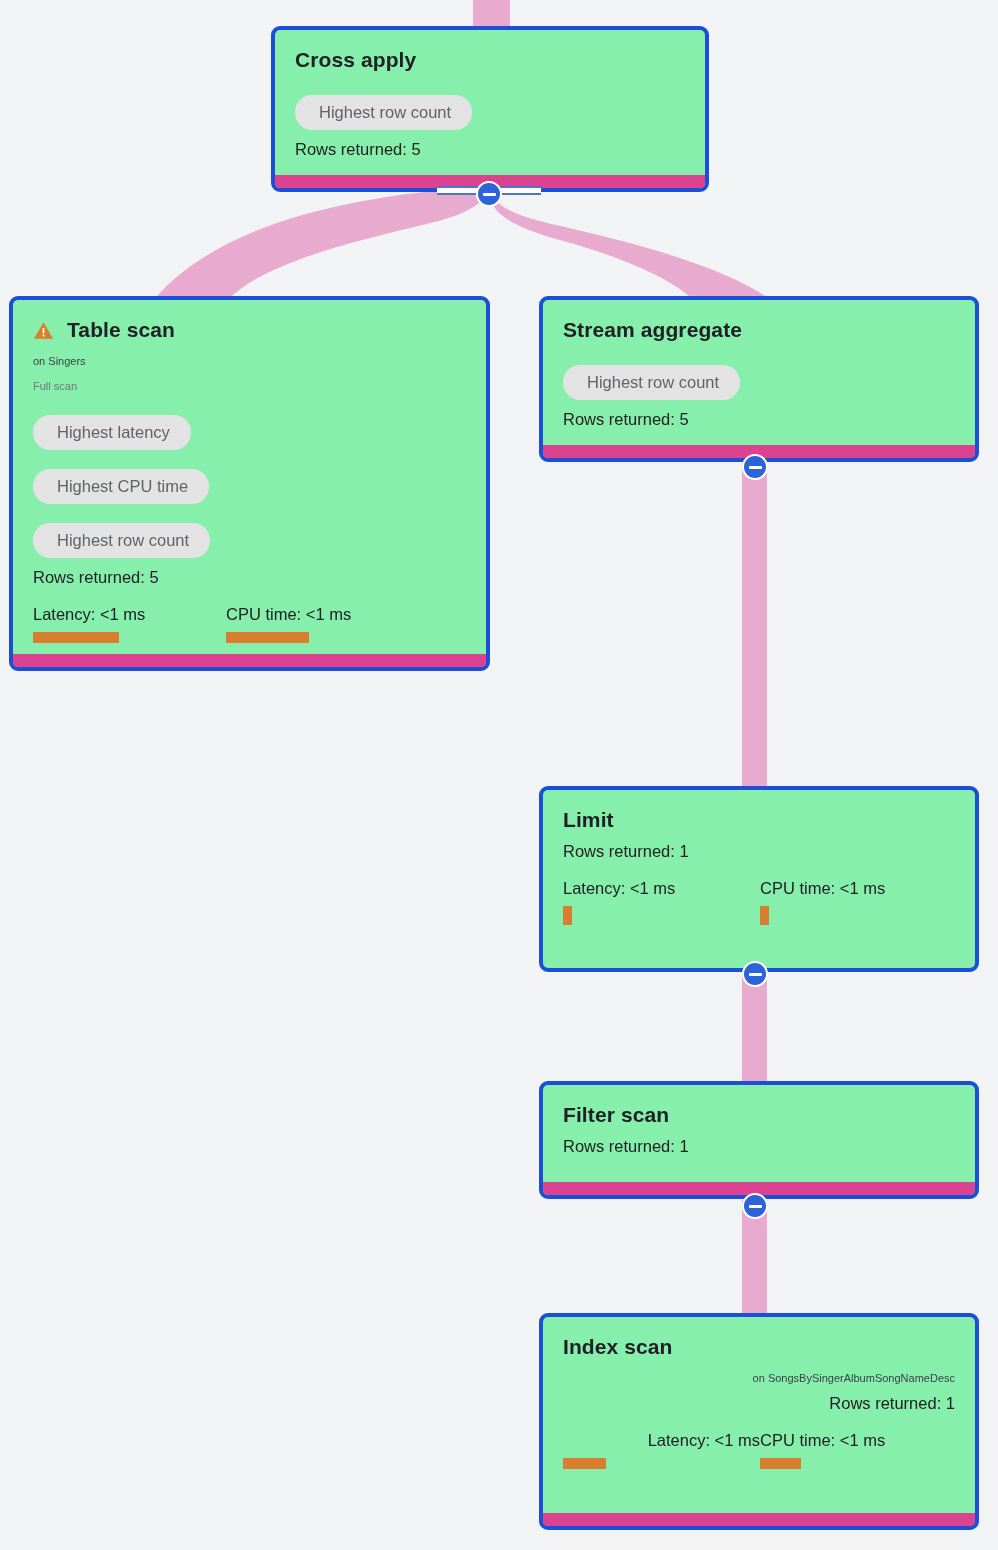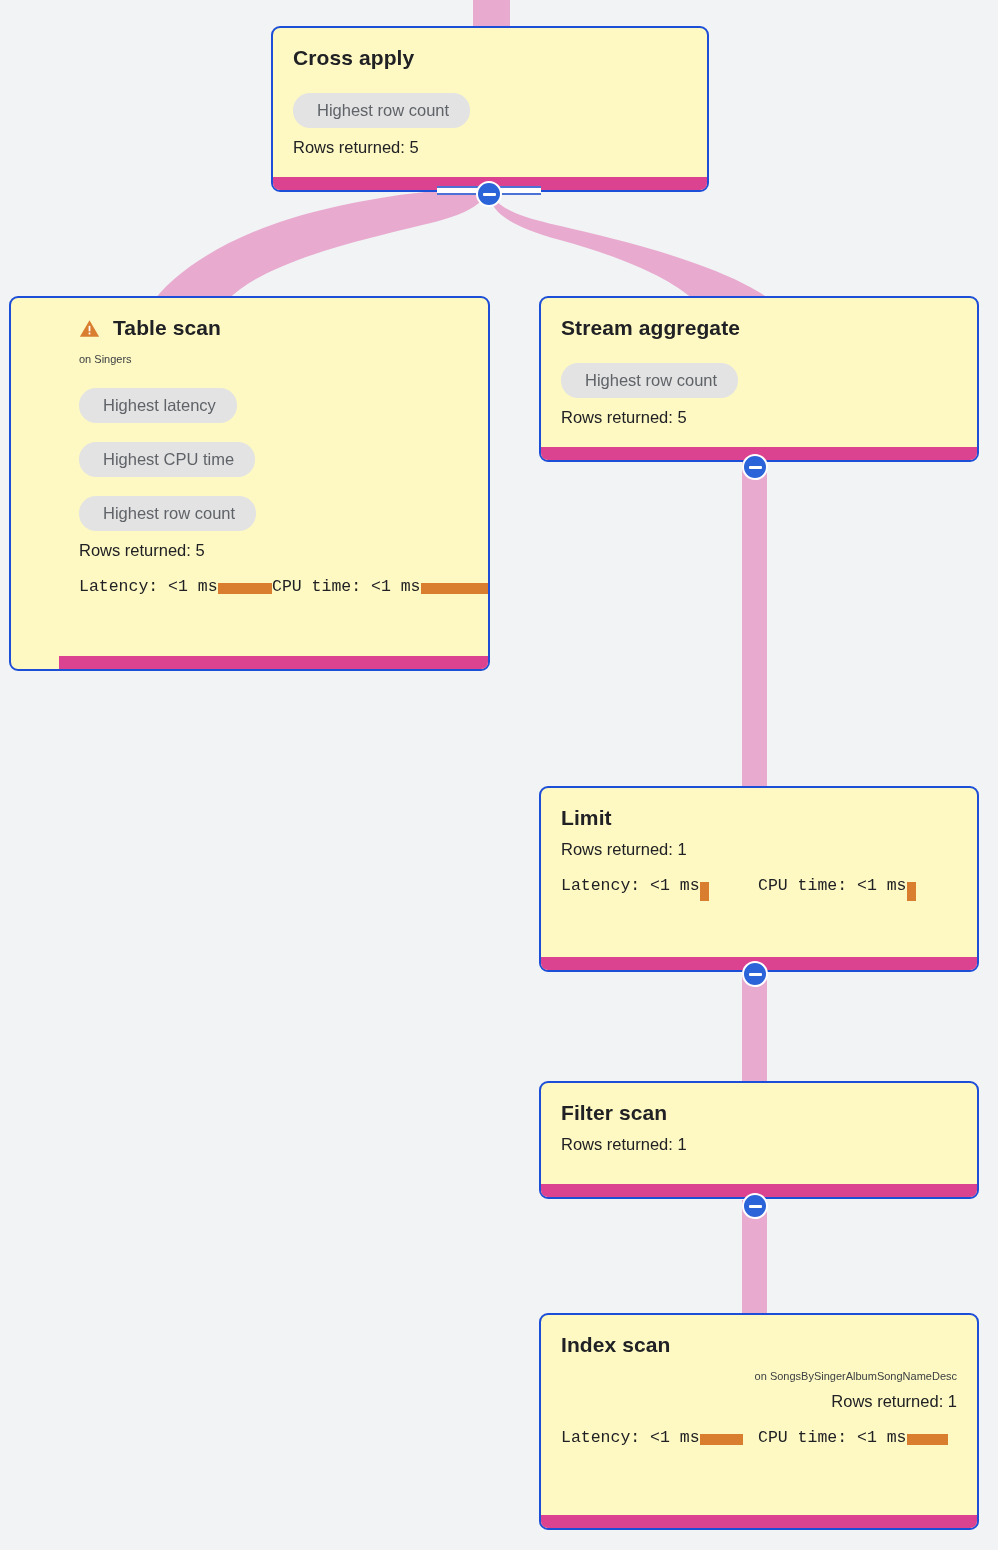--- a/index.html
+++ b/index.html
@@ -27,22 +27,22 @@
     top: 0;
     width: 998px;
     height: 1550px;
     pointer-events: none;
   }
 
   
   .node {
     position: absolute;
     box-sizing: border-box;
-    background: #fef9c3;
-    border: 2px solid #1d4ed8;
+    background: #86efac;
+    border: 4px solid #1d4ed8;
     border-radius: 9px;
     overflow: hidden;
     display: flex;
     flex-direction: column;
   }
   .node-body {
     flex: 1 1 auto;
     padding: 16px 20px 10px 20px;
     display: flex;
     flex-direction: column;
@@ -106,22 +106,21 @@
     margin-top: 4px;
   }
 
   
   .metrics {
     display: flex;
     margin-top: 13px;
   }
   .metric {
     display: flex;
-    flex-direction: row;
-    font-family: Liberation Mono, monospace;
+    flex-direction: column;
   }
   .metric-label {
     font-size: 16.5px;
     line-height: 22px;
     color: #202124;
     white-space: nowrap;
   }
   .metric-bar {
     height: 11px;
     background: #d97e2e;
@@ -195,31 +194,32 @@
   </div>
 
   <div class="toggle-rails" style="left:437px; top:184px; width:104px; height:13px;">
     <div class="rail" style="left:0; top:2px; width:52px;"></div>
     <div class="rail" style="right:0; top:2px; width:52px;"></div>
   </div>
   <div class="toggle" style="left:476px; top:181px;">
     <div class="bar"></div>
   </div>
 
-  <div class="node" style="left:9px; top:296px; width:481px; height:375px;padding-left:48px;">
+  <div class="node" style="left:9px; top:296px; width:481px; height:375px;">
     <div class="node-body">
       <div class="title-row">
         <svg class="warn-icon" viewBox="0 0 24 24">
           <path d="M12 2.6 L23 21.4 L1 21.4 Z" fill="#d97e2e"></path>
           <rect x="11" y="9" width="2" height="6.2" fill="#ffffff"></rect>
           <rect x="11" y="16.6" width="2" height="2.2" fill="#ffffff"></rect>
         </svg>
         <div class="node-title">Table scan</div>
       </div>
       <div class="node-sub">on Singers</div>
+      <div class="node-sub muted">Full scan</div>
       <span class="chip">Highest latency</span>
       <span class="chip">Highest CPU time</span>
       <span class="chip">Highest row count</span>
       <div class="rows-line">Rows returned: 5</div>
       <div class="metrics">
         <div class="metric" style="width:193px;">
           <div class="metric-label">Latency: &lt;1 ms</div>
           <div class="metric-bar" style="width:86px;"></div>
         </div>
         <div class="metric">

